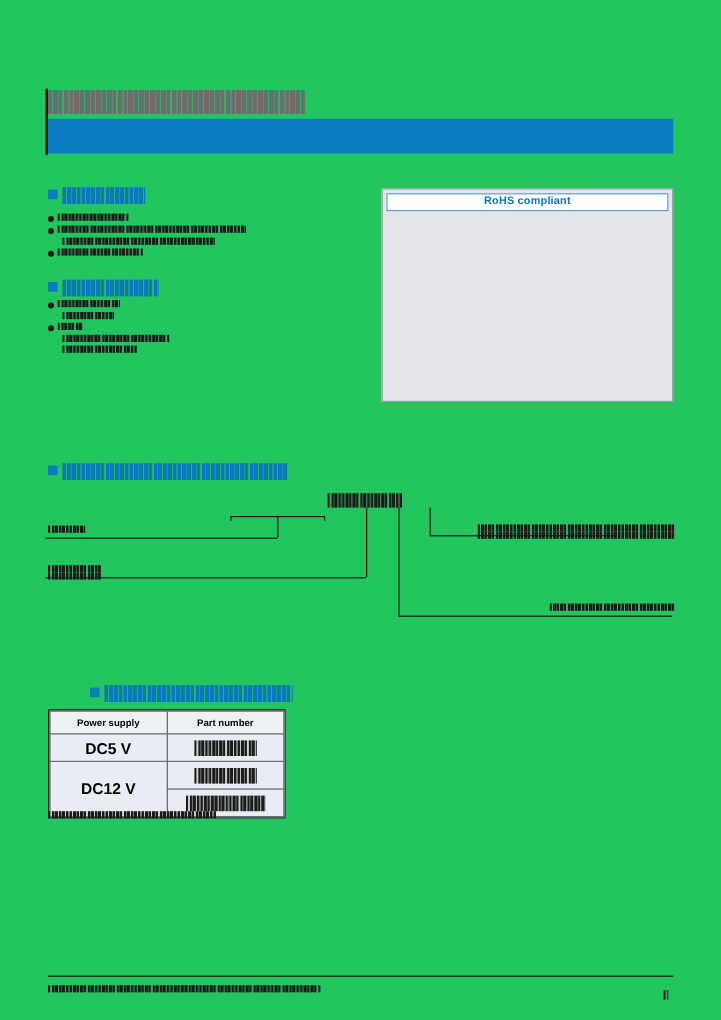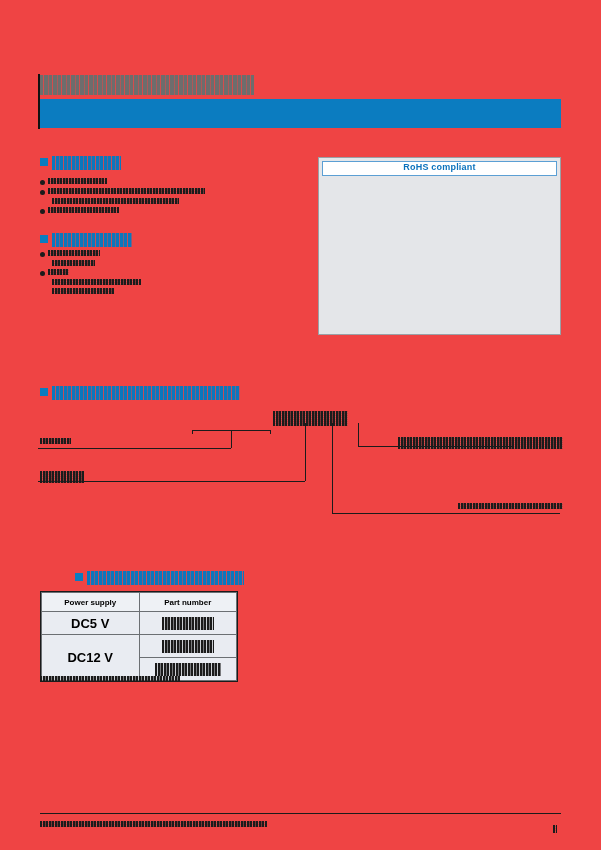--- a/index.html
+++ b/index.html
@@ -8,21 +8,21 @@
     background: #ffffff;
   }
   body {
     font-family: "Liberation Sans", sans-serif;
     -webkit-font-smoothing: antialiased;
   }
   .page {
     position: relative;
     width: 601px;
     height: 850px;
-    background: #ef4444;
+    background: #22c55e;
     overflow: hidden;
   }
 
   
   .rd {
     display: inline-block;
     color: transparent;
     background-image:
       repeating-linear-gradient(90deg,
         #1b1b1b 0px, #1b1b1b 2px,
@@ -162,21 +162,21 @@
   
   .pnd {
     position: absolute;
     left: 40px;
     top: 405px;
     width: 521px;
     height: 125px;
   }
   .pn-code {
     position: absolute;
-    font-size: 14px;
+    font-size: 11px;
     font-weight: bold;
     letter-spacing: 2px;
     height: 13px;
   }
   .ln-h {
     position: absolute;
     height: 1px;
     background: #1b1b1b;
   }
   .ln-v {

